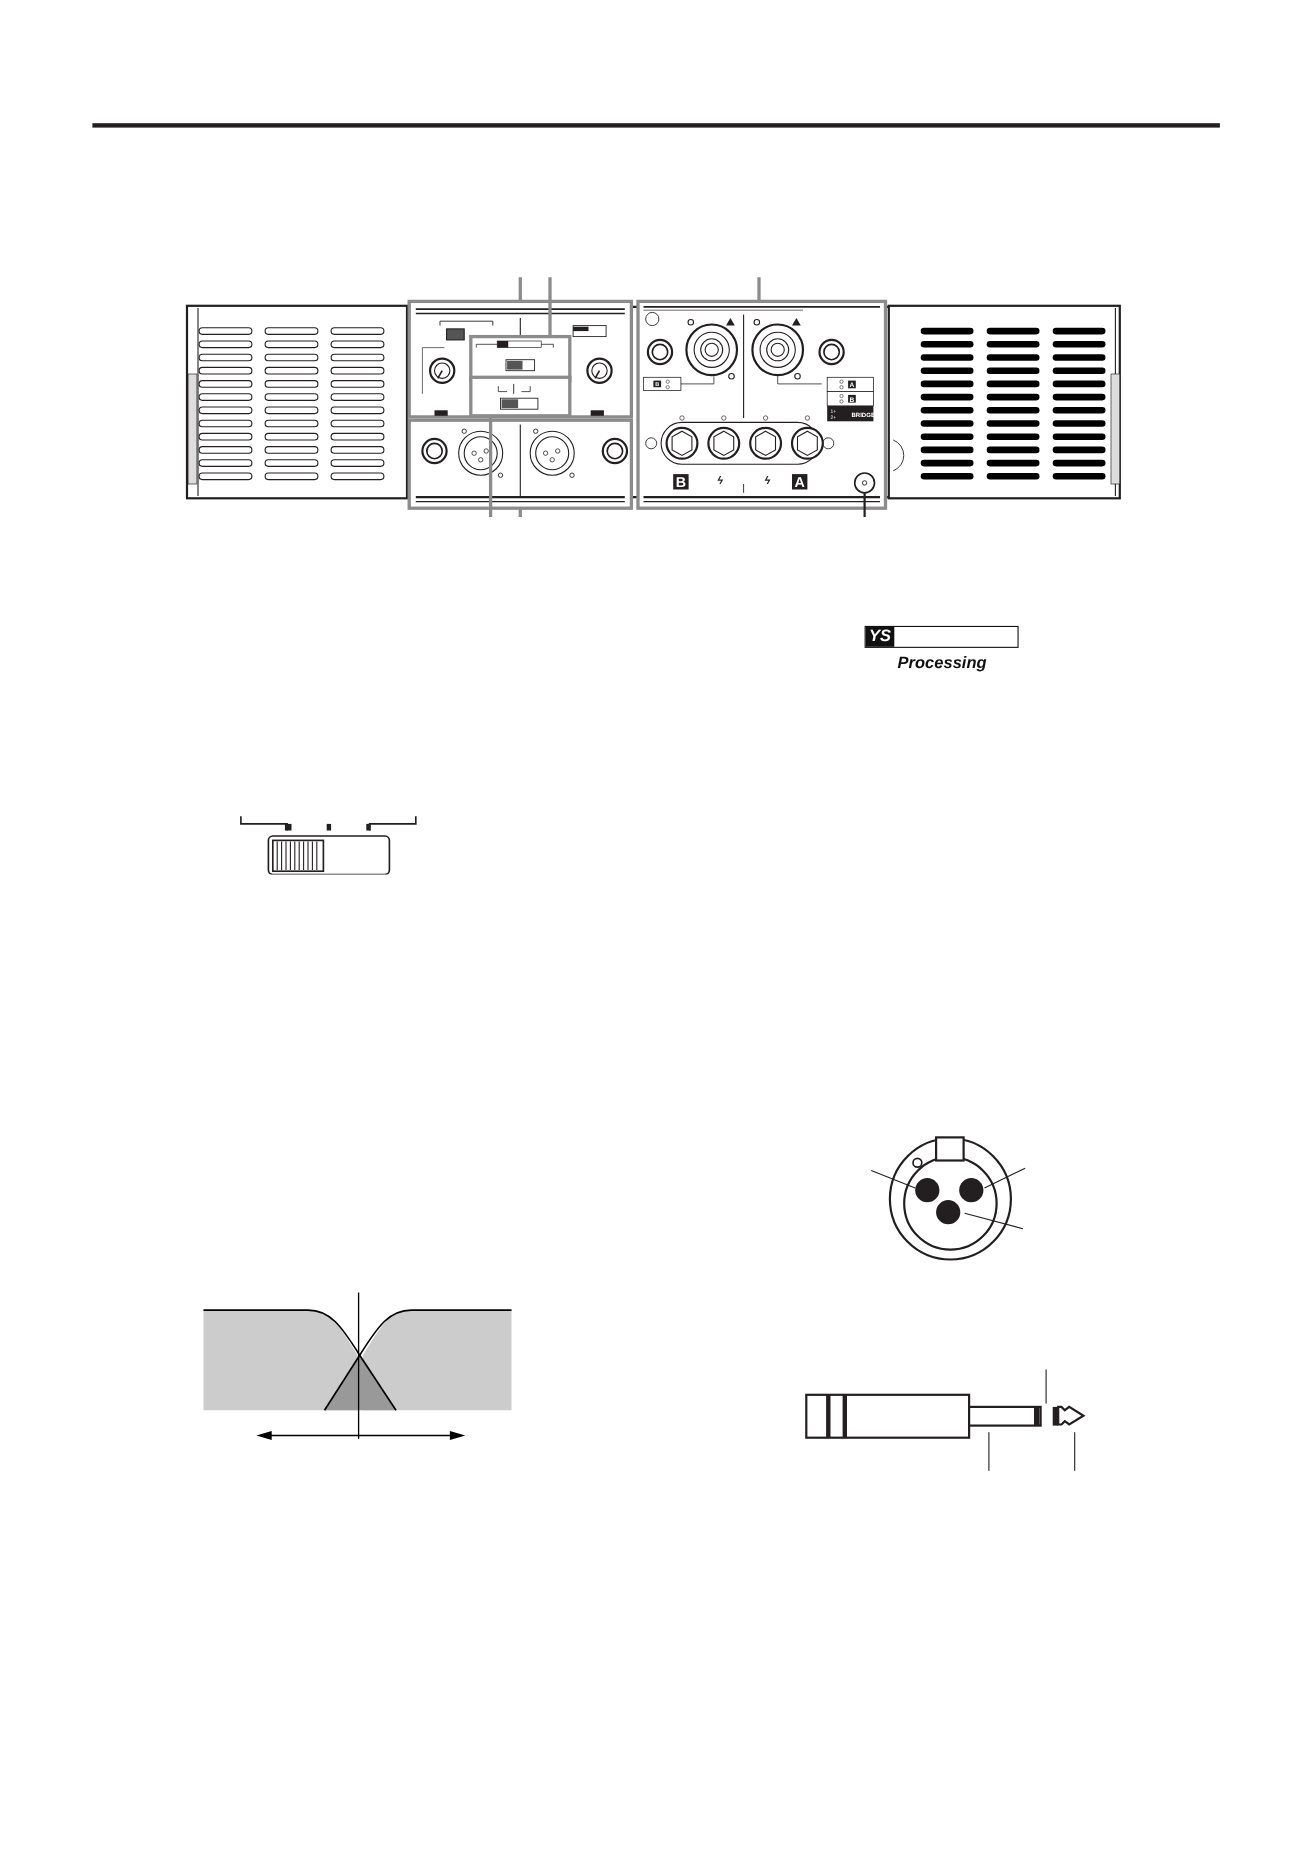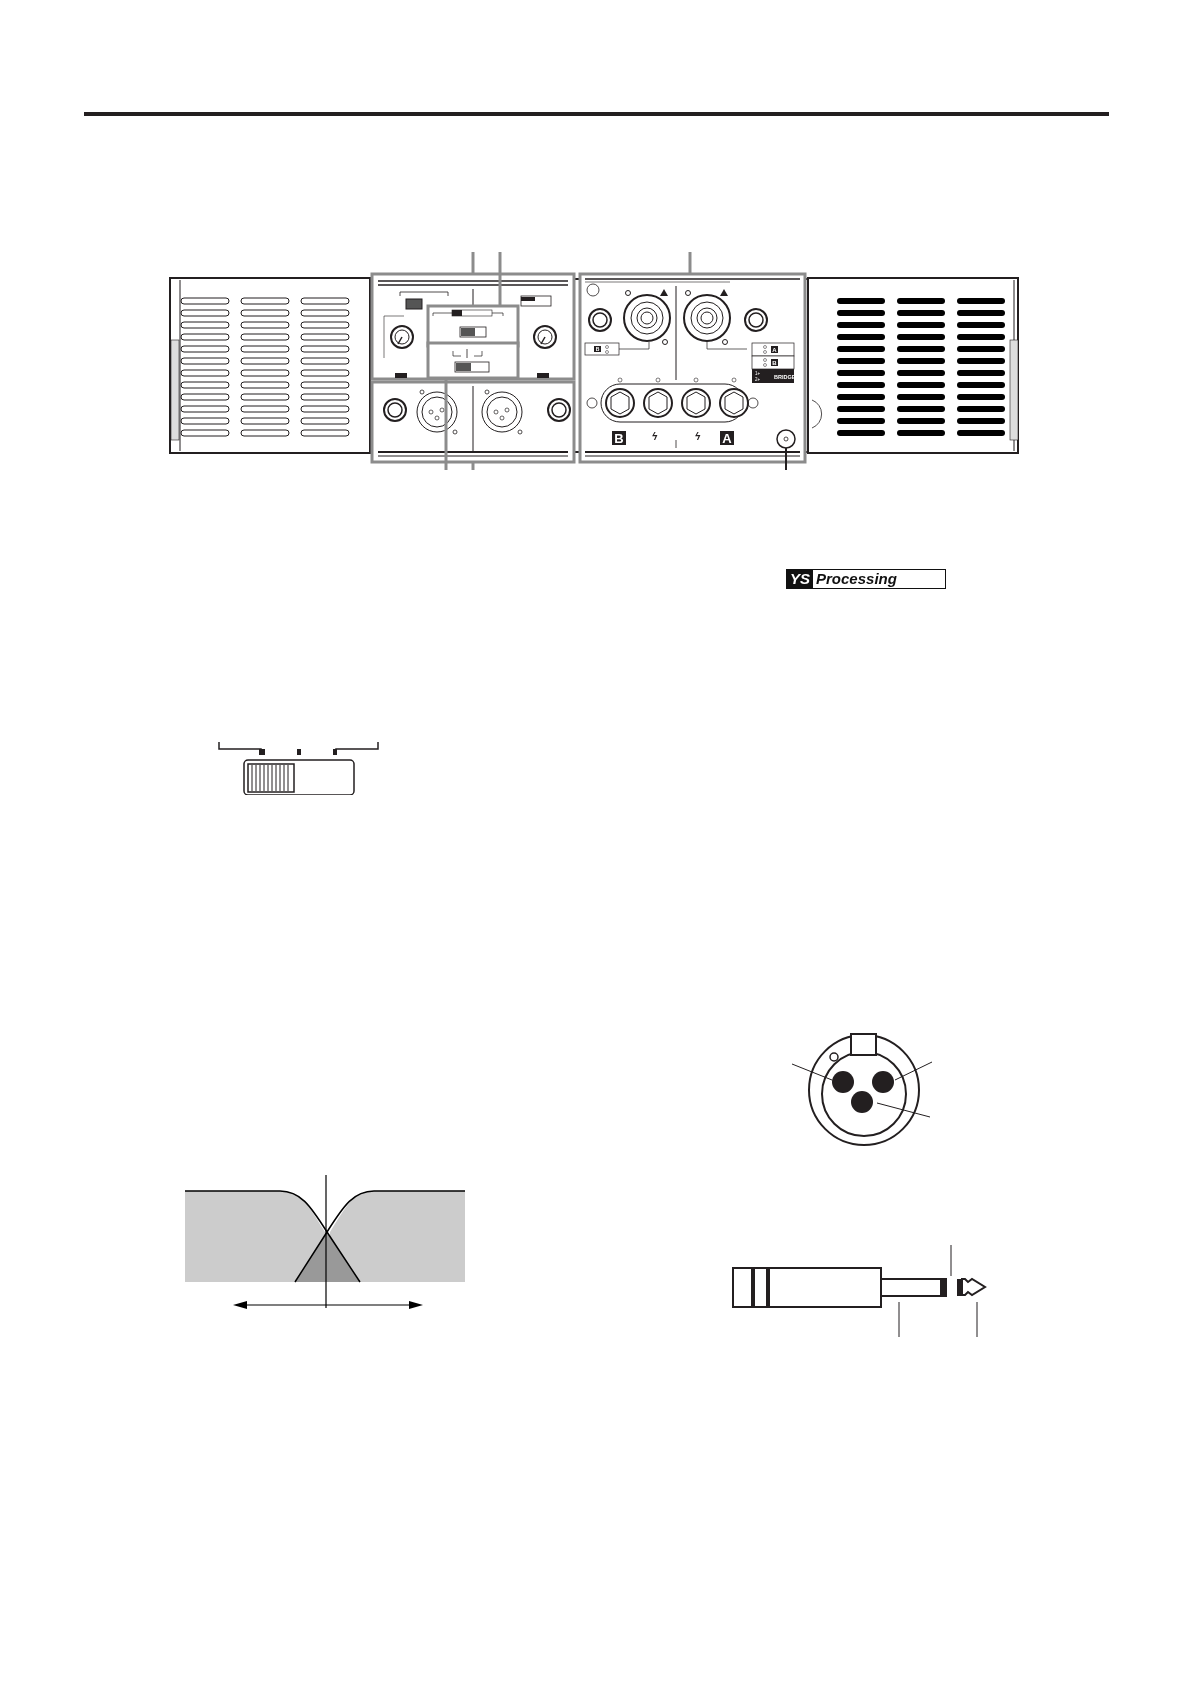--- a/index.html
+++ b/index.html
@@ -1,22 +1,22 @@
 <!DOCTYPE html>
 <html><head>
   <meta charset="utf-8">
   <style>
     html, body { margin: 0; padding: 0; background: #ffffff; }
     body { width: 1190px; height: 1684px; position: relative; overflow: hidden; font-family: "Liberation Sans", sans-serif; }
     .rule { position: absolute; left: 84px; top: 112px; width: 1025px; height: 4px; background: #231f20; }
     .abs { position: absolute; }
     svg text { font-family: "Liberation Sans", sans-serif; }
-    .ys-logo { position: absolute; left: 786px; top: 569px; width: 160px; height: 20px; border: 1.5px solid #111; display: flex; align-items: stretch; background: #fff; box-sizing: border-box; }
+    .ys-logo { position: absolute; left: 786px; top: 569px; width: 140px; height: 20px; border: 1.5px solid #111; display: flex; align-items: stretch; background: #fff; box-sizing: border-box; }
     .ys-logo .ys { background: #111; color: #fff; font-style: italic; font-weight: bold; font-size: 15px; padding: 0 3px; line-height: 17px; }
-    .ys-logo .proc { color: #111; font-style: italic; font-weight: bold; font-size: 15px; padding: 0 3px; line-height: 17px; }
+    .ys-logo .proc { color: #111; font-style: italic; font-weight: bold; font-size: 15px; padding: 0 3px; line-height: 17px; margin-top: 24px; }
   </style>
 </head>
 <body>
 
 <div class="rule"></div>
 
 <svg class="abs" style="left:160px; top:245px;" width="870" height="225" viewBox="160 245 870 225">
 
   <g>
     <rect x="170" y="278" width="200" height="175" fill="#fff" stroke="#231f20" stroke-width="2"></rect>

